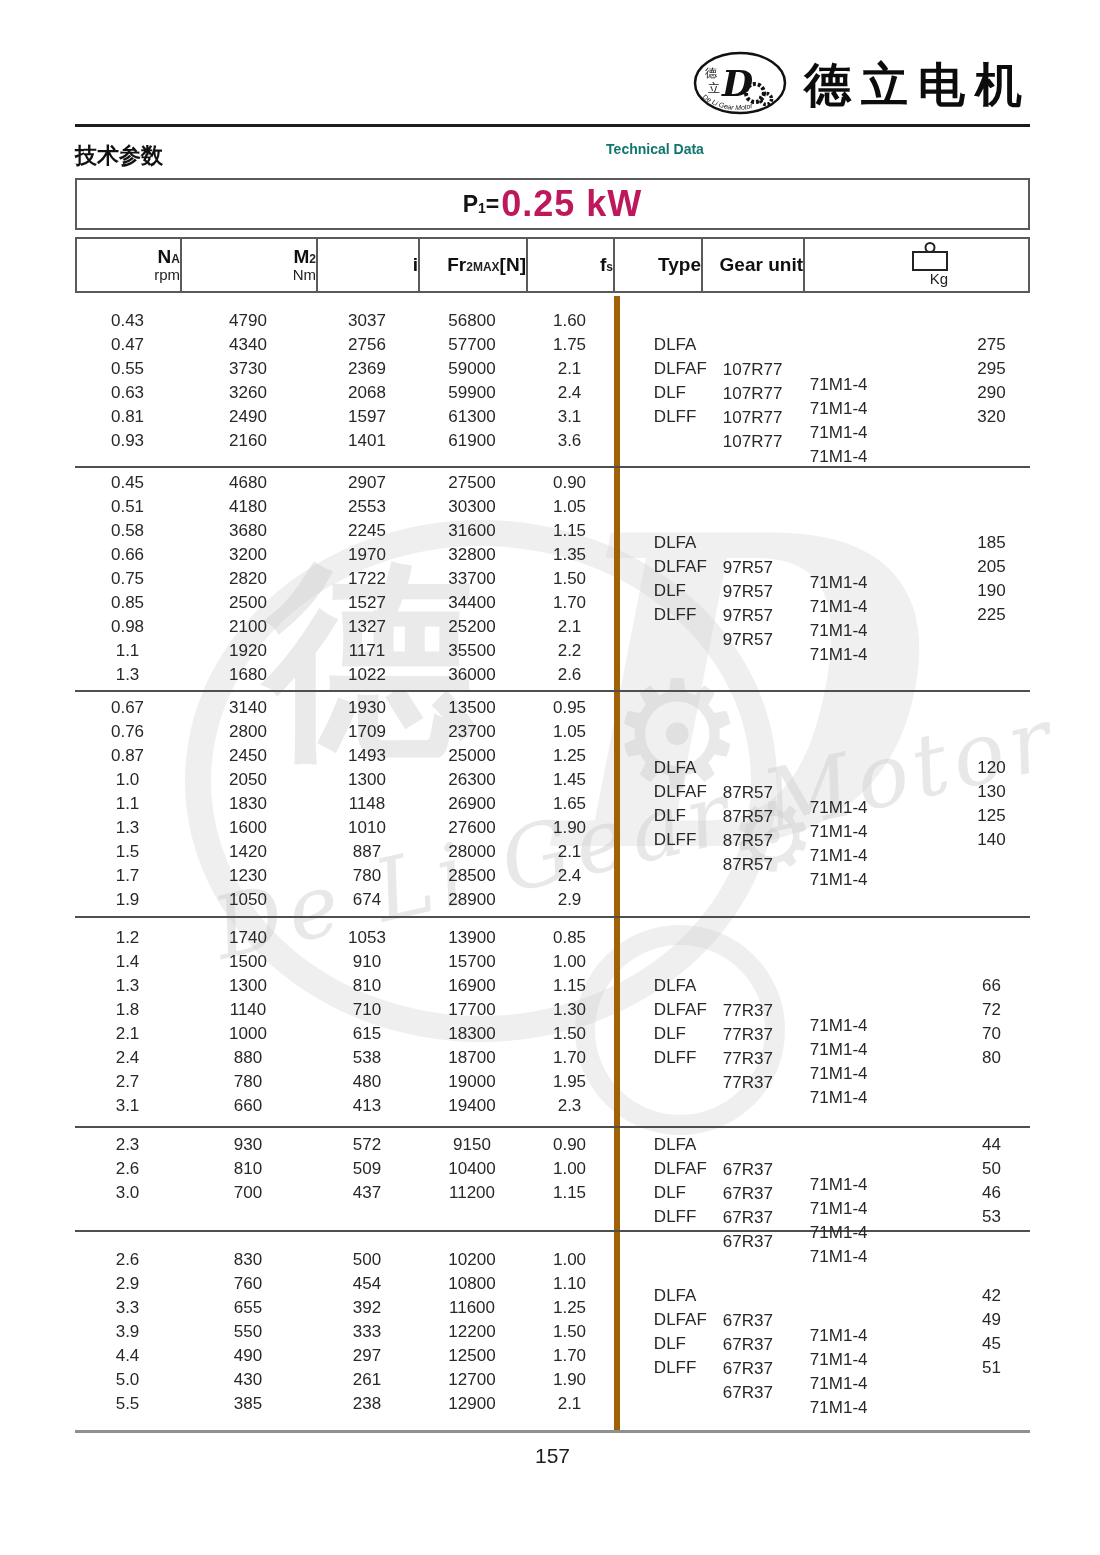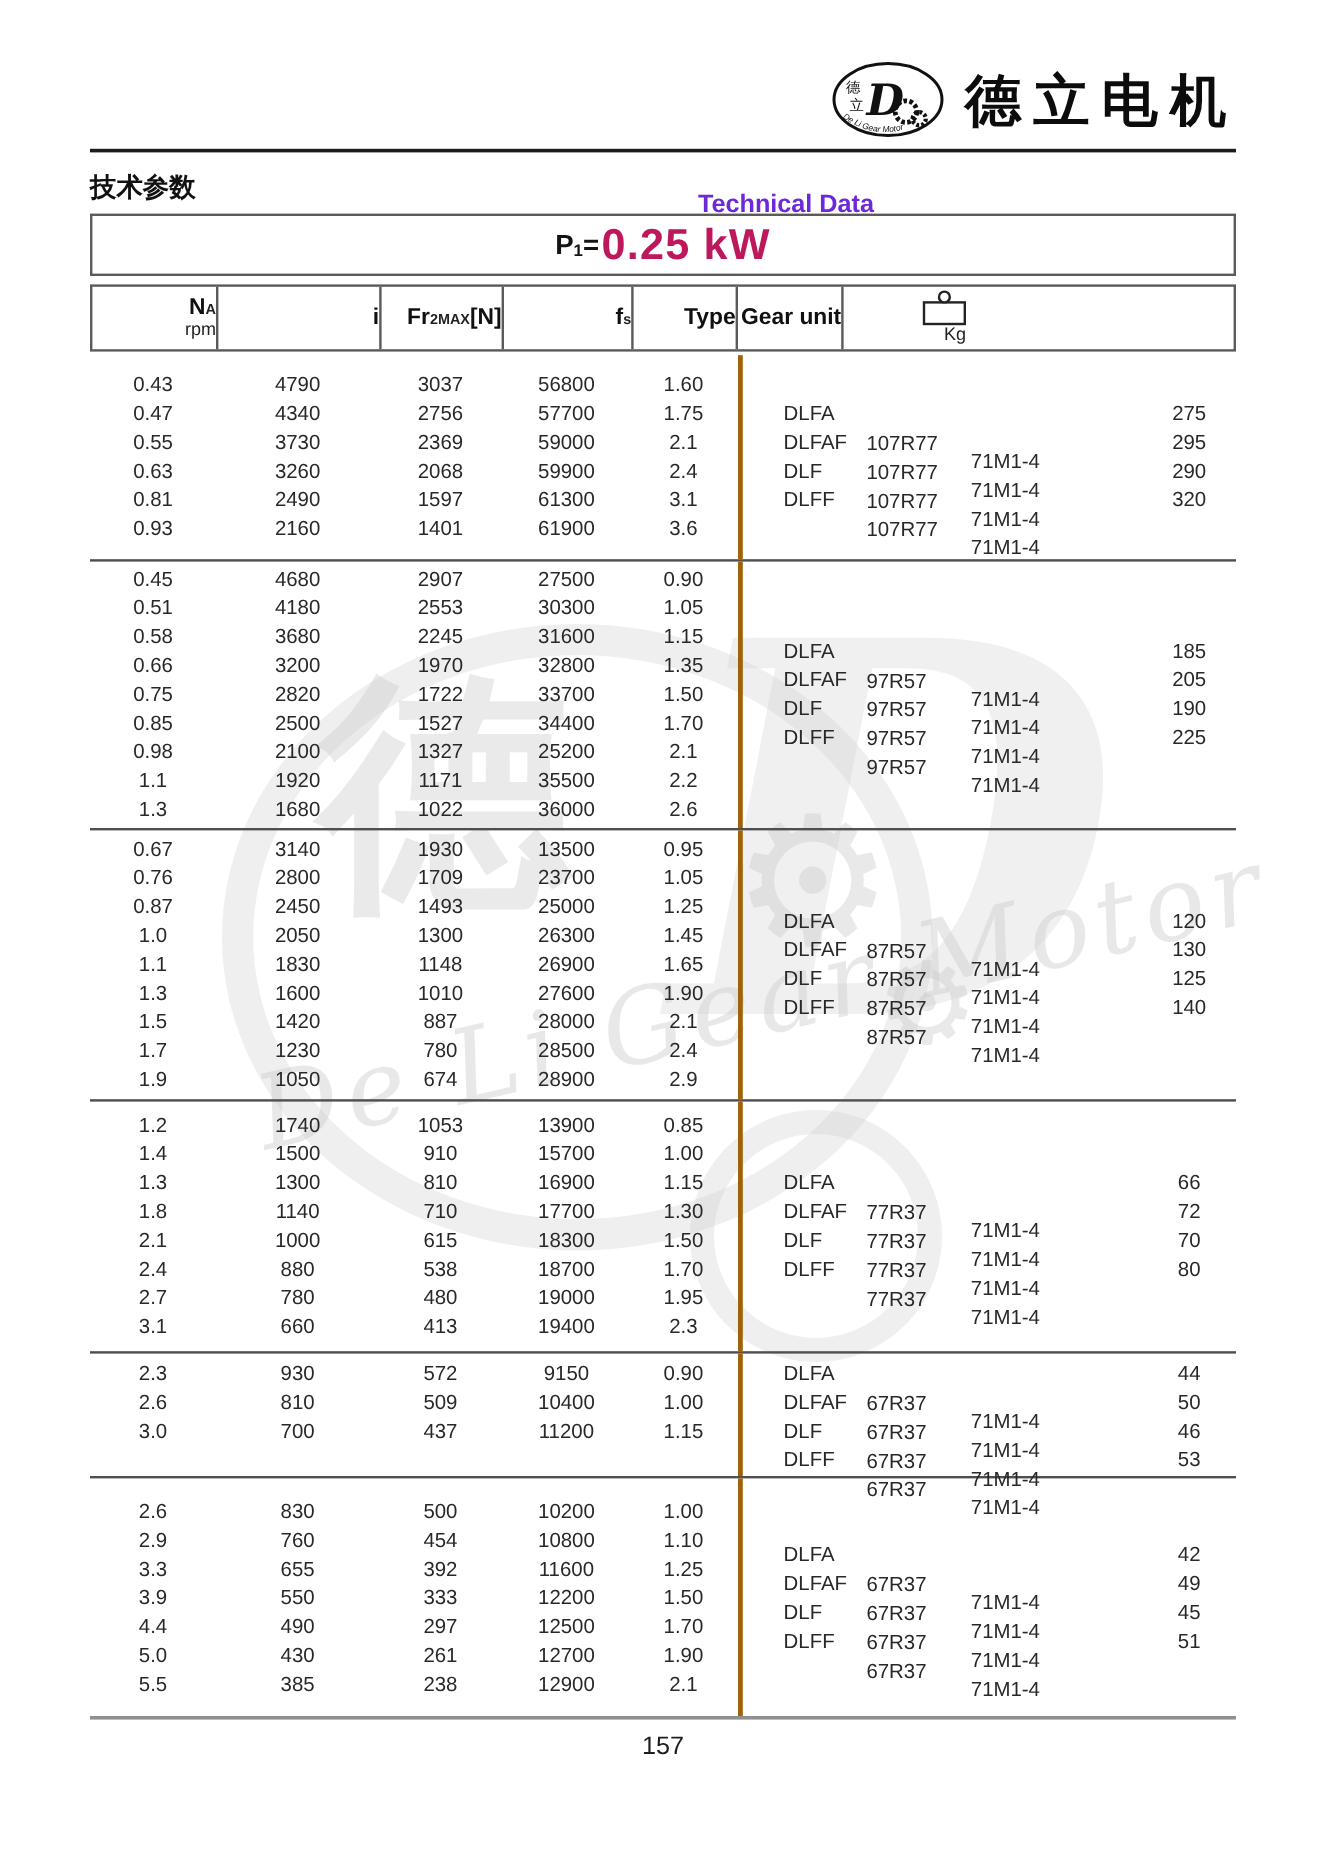--- a/index.html
+++ b/index.html
@@ -23,22 +23,22 @@
     font-style:italic;font-size:86px;letter-spacing:6px;color:rgba(203,203,203,0.45);
     transform:rotate(-13deg);transform-origin:left center;white-space:nowrap;}
   
   .content{position:absolute;inset:0;z-index:1;}
   .logo-block{position:absolute;top:50px;right:68px;display:flex;align-items:center;gap:16px;}
   .brand{font-family:"DejaVu Serif",serif;font-size:47px;font-weight:700;letter-spacing:10px;
     color:#0c0c0c;white-space:nowrap;line-height:1;}
   .header-rule{position:absolute;top:124px;left:75px;width:955px;height:3px;background:#1c1c1c;}
   .section-row{position:absolute;top:139px;left:75px;width:955px;height:34px;}
   .section-zh{position:absolute;left:0;top:2px;font-size:22px;font-weight:700;color:#111;}
-  .section-en{position:absolute;left:580px;top:20px;transform:translateX(-50%);
-    font-size:21px;font-weight:700;color:#6d28d9;white-space:nowrap;}
+  .section-en{position:absolute;left:580px;top:2px;transform:translateX(-50%);
+    font-size:14px;font-weight:700;color:#0f766e;white-space:nowrap;}
   .power-box{position:absolute;top:178px;left:75px;width:955px;height:52px;box-sizing:border-box;
     border:2px solid #5a5a5a;display:flex;align-items:center;justify-content:center;}
   .power-small{font-size:23px;font-weight:700;color:#141414;}
   .power-sub{font-size:14px;font-weight:700;position:relative;top:4px;}
   .power-val{font-size:36px;font-weight:800;letter-spacing:1px;color:#be185d;margin-left:2px;}
   
   .thead{position:absolute;top:237px;left:75px;width:955px;height:56px;box-sizing:border-box;
     border:2px solid #5a5a5a;display:grid;
     grid-template-columns:105px 136px 102px 108px 87px 88px 102px 143px auto;}
   .th{border-right:2px solid #5a5a5a;display:flex;flex-direction:column;align-items:flex-end;
@@ -49,21 +49,21 @@
   .th-unit{font-size:15px;font-weight:400;color:#222;}
   .weight-icon{width:36px;height:20px;border:2px solid #222;position:relative;margin-top:9px;box-sizing:border-box;}
   .weight-ring{position:absolute;top:-11px;left:50%;transform:translateX(-50%);
     width:7px;height:7px;border:2px solid #222;border-radius:50%;background:#fff;box-sizing:content-box;}
   
   .tbody{position:absolute;top:296px;left:75px;width:955px;}
   .group{display:flex;border-bottom:2px solid #4f4f4f;box-sizing:border-box;}
   .group:last-child{border-bottom:none;}
   .group-left{width:540px;display:grid;grid-template-columns:105px 136px 102px 108px 87px;
     grid-auto-rows:24px;align-content:center;}
-  .group-right{width:411px;border-left:4px solid #a16207;display:grid;
+  .group-right{width:411px;border-left:6px solid #a16207;display:grid;
     grid-template-columns:88px 102px 143px auto;grid-auto-rows:24px;align-content:center;}
   .group.top-align .group-left,.group.top-align .group-right{align-content:start;padding-top:5px;}
   .row{display:contents;}
   .cell{font-size:17px;text-align:center;line-height:24px;color:#282828;}
   .vcell{font-size:17px;line-height:24px;color:#282828;}
   .v0{text-align:left;padding-left:34px;box-sizing:border-box;}
   .v1{text-align:left;padding-left:15px;box-sizing:border-box;margin-top:25px;}
   .v2{text-align:left;margin-top:40px;}
   .v3{text-align:center;}
   
@@ -115,20 +115,24 @@
       <span class="power-small">=</span>
       <span class="power-val">0.25 kW</span>
   </div>
 
   <div class="thead">
     <div class="th">
       <div><span class="th-main">N</span><span class="th-sub">A</span></div>
       <div class="th-unit">rpm</div>
     </div>
     <div class="th">
+      <div><span class="th-main">M</span><span class="th-sub">2</span></div>
+      <div class="th-unit">Nm</div>
+    </div>
+    <div class="th">
       <span class="th-main">i</span>
     </div>
     <div class="th">
       <div><span class="th-main">Fr</span><span class="th-sub">2MAX</span><span class="th-main">[N]</span></div>
     </div>
     <div class="th">
       <div><span class="th-main">f</span><span class="th-sub">s</span></div>
     </div>
     <div class="th">
       <span class="th-main">Type</span>

